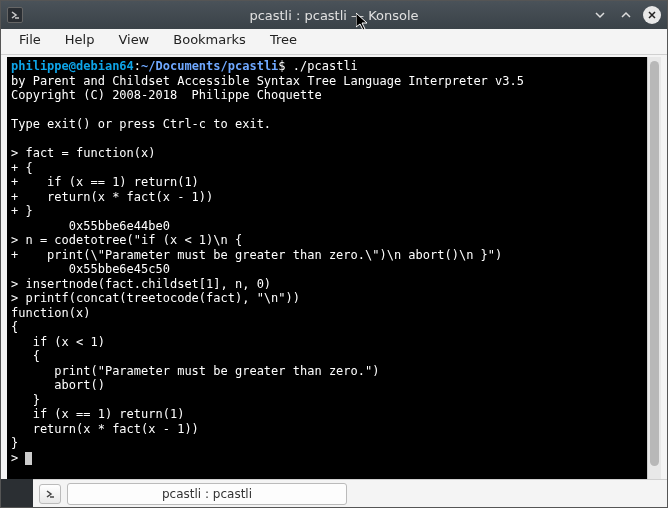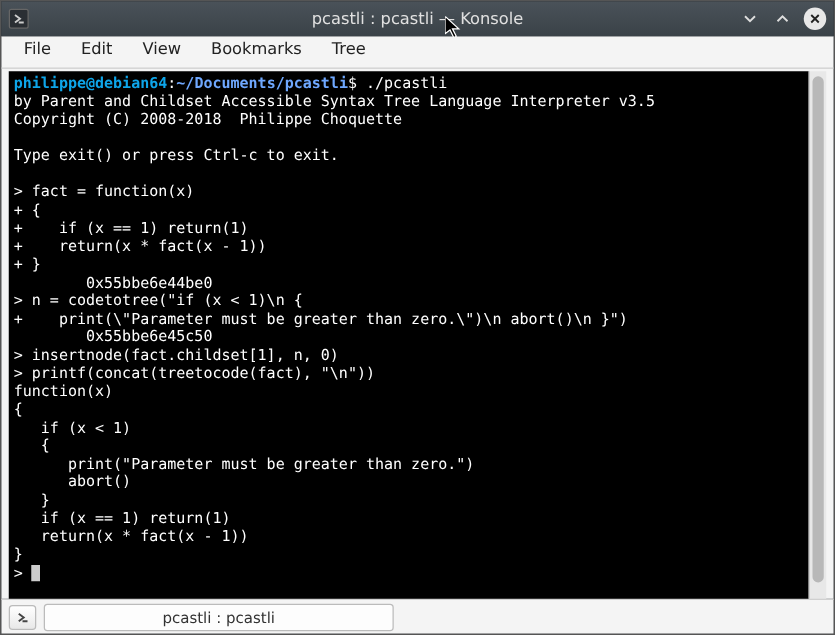--- a/index.html
+++ b/index.html
@@ -108,20 +108,21 @@
     border-radius: 6px;
   }
   .tabbar {
     height: 28px;
     background: #f4f4f4;
     display: flex;
     align-items: center;
     padding: 0 6px;
     gap: 6px;
     border-top: 1px solid #d0d0d0;
+    margin-left: 32px;
   }
   .tabbar .newtab {
     width: 22px; height: 20px;
     background: linear-gradient(#fff,#e8e8e8);
     border: 1px solid #bbb;
     border-radius: 3px;
     display: flex; align-items:center; justify-content:center;
     color: #444;
     cursor: pointer;
   }
@@ -173,21 +174,21 @@
         </svg>
     </div>
   </div>
   <svg class="mouse-cursor" width="16" height="20" viewBox="0 0 16 20">
     <path d="M0 0 L0 14 L4 11 L7 17 L9 16 L6 10 L11 10 Z" fill="#000" stroke="#fff" stroke-width="1"></path>
   </svg>
 </div>
 
 <div class="menubar">
   <div class="menuitem">File</div>
-  <div class="menuitem">Edit</div>
+  <div class="menuitem">Help</div>
   <div class="menuitem">View</div>
   <div class="menuitem">Bookmarks</div>
   <div class="menuitem">Tree</div>
 </div>
 
 <div class="terminal-wrap">
   <div class="terminal" id="term"><span class="prompt-user">philippe@debian64</span><span style="color:#fff">:</span><span class="prompt-path">~/Documents/pcastli</span><span style="color:#fff">$</span> ./pcastli
 by Parent and Childset Accessible Syntax Tree Language Interpreter v3.5
 Copyright (C) 2008-2018  Philippe Choquette
 

